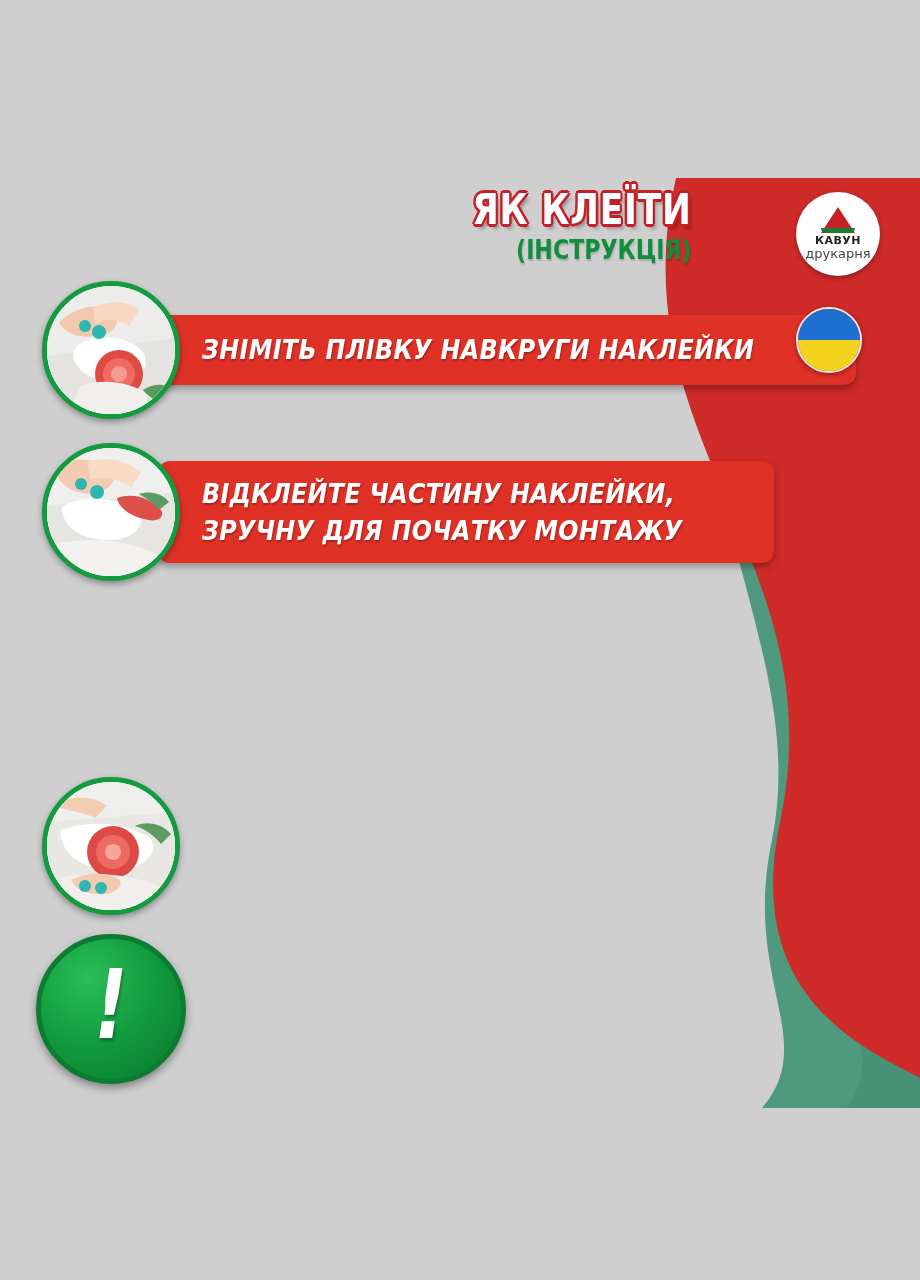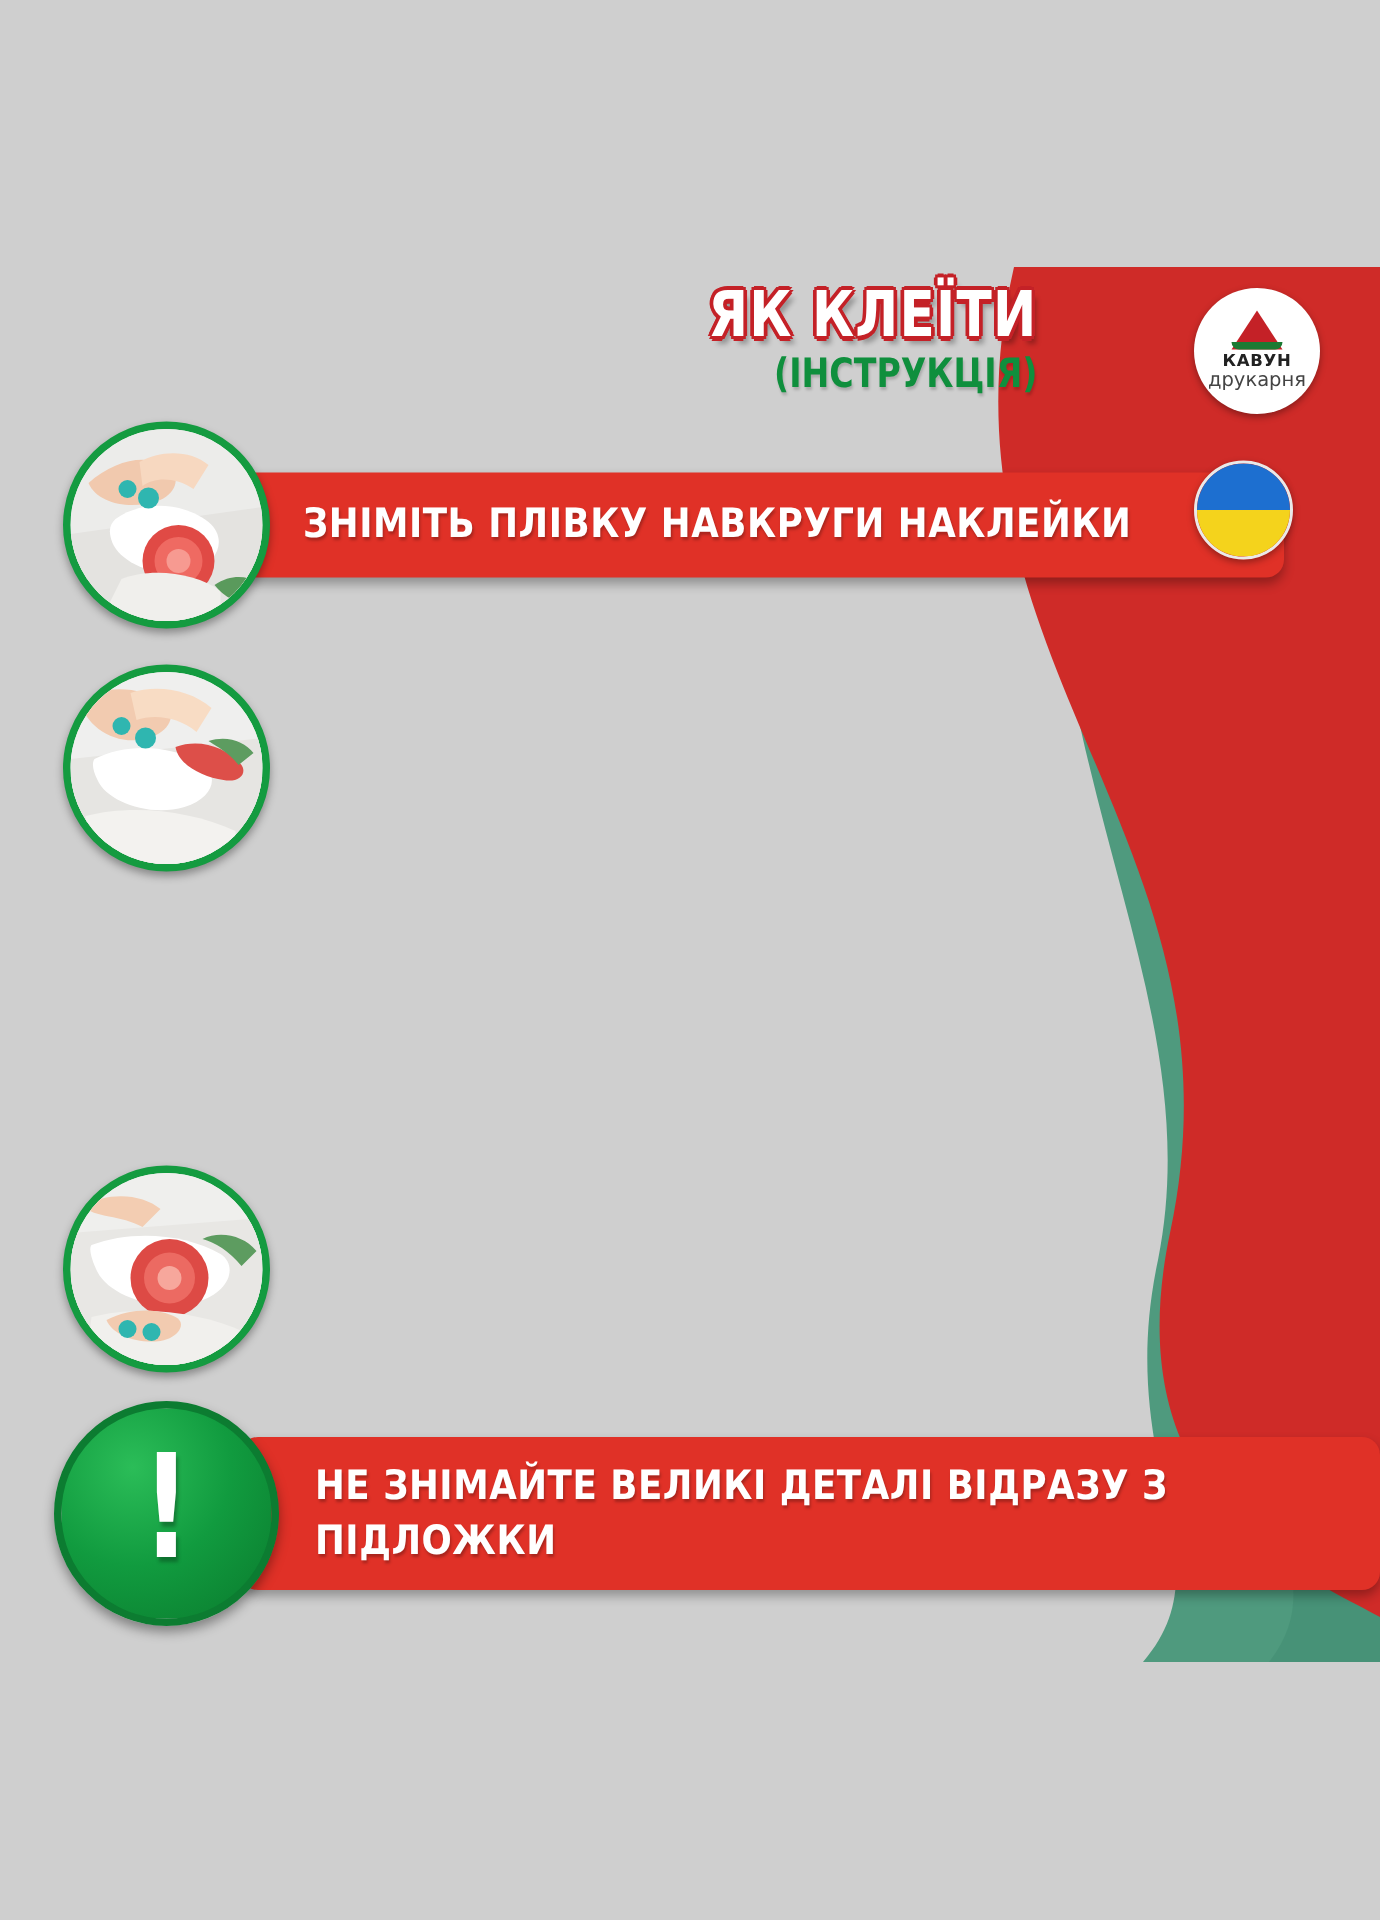--- a/index.html
+++ b/index.html
@@ -124,20 +124,21 @@
   .steps {
     position: absolute;
     left: 0; top: 0;
     width: 920px; height: 1280px;
     z-index: 4;
   }
   .step {
     position: absolute;
     display: flex;
     align-items: center;
+    font-style: italic;
   }
   .thumb {
     width: 128px; height: 128px;
     border-radius: 50%;
     border: 5px solid #149b40;
     box-shadow: 0 3px 6px rgba(0,0,0,.35);
     overflow: hidden;
     position: relative;
     background: #f2f2f2;
     flex: 0 0 auto;
@@ -258,20 +259,24 @@
         <path d="M6 18 C24 8 48 10 62 20 C72 28 66 40 52 44 C32 50 10 38 6 18 Z" fill="#f2cbb0"></path>
         <path d="M40 14 C58 8 80 12 94 24 L84 40 C72 30 56 28 44 32 Z" fill="#f8dcc4"></path>
         <path d="M16 58 C36 48 64 48 86 60 C100 68 96 84 76 90 C52 97 24 86 18 72 C15 66 14 61 16 58 Z" fill="#ffffff"></path>
         <path d="M70 50 C86 44 104 50 114 62 C118 68 112 74 102 72 C88 70 72 62 70 50 Z" fill="#dd4f49"></path>
         <path d="M92 46 C104 42 116 46 122 54 L112 62 C106 54 98 50 92 46 Z" fill="#5d9c60"></path>
         <circle cx="50" cy="44" r="7" fill="#2fb6b0"></circle>
         <circle cx="34" cy="36" r="6" fill="#2fb6b0"></circle>
         <path d="M10 96 C40 88 80 92 110 106 L110 128 L10 128 Z" fill="#f3f2ef"></path>
       </svg>
     </div>
+    <div class="banner">
+      <div class="banner-text">ВІДКЛЕЙТЕ ЧАСТИНУ НАКЛЕЙКИ,
+ЗРУЧНУ ДЛЯ ПОЧАТКУ МОНТАЖУ</div>
+    </div>
   </div>
 
 
   <div class="step step-4">
     <div class="thumb">
       <svg width="128" height="128" viewBox="0 0 128 128">
         <rect width="128" height="128" fill="#efefed"></rect>
         <path d="M0 40 L128 30 L128 128 L0 128 Z" fill="#e8e7e4"></path>
         <path d="M8 22 C26 12 48 14 60 24 L48 36 C34 28 16 30 8 22 Z" fill="#f3cdb2"></path>
         <path d="M14 48 C40 38 76 40 100 54 C112 62 106 80 84 86 C58 93 26 82 18 66 C14 58 12 50 14 48 Z" fill="#ffffff"></path>
@@ -284,18 +289,15 @@
         <circle cx="38" cy="104" r="6" fill="#2fb6b0"></circle>
         <circle cx="54" cy="106" r="6" fill="#2fb6b0"></circle>
       </svg>
     </div>
   </div>
 
   <div class="step step-5">
     <div class="warn-circle">
       <div class="bang">!</div>
     </div>
-    <div class="banner">
-      <div class="banner-text">НЕ ЗНІМАЙТЕ ВЕЛИКІ ДЕТАЛІ ВІДРАЗУ З ПІДЛОЖКИ</div>
-    </div>
   </div>
 
 </div>
 
 </body></html>

